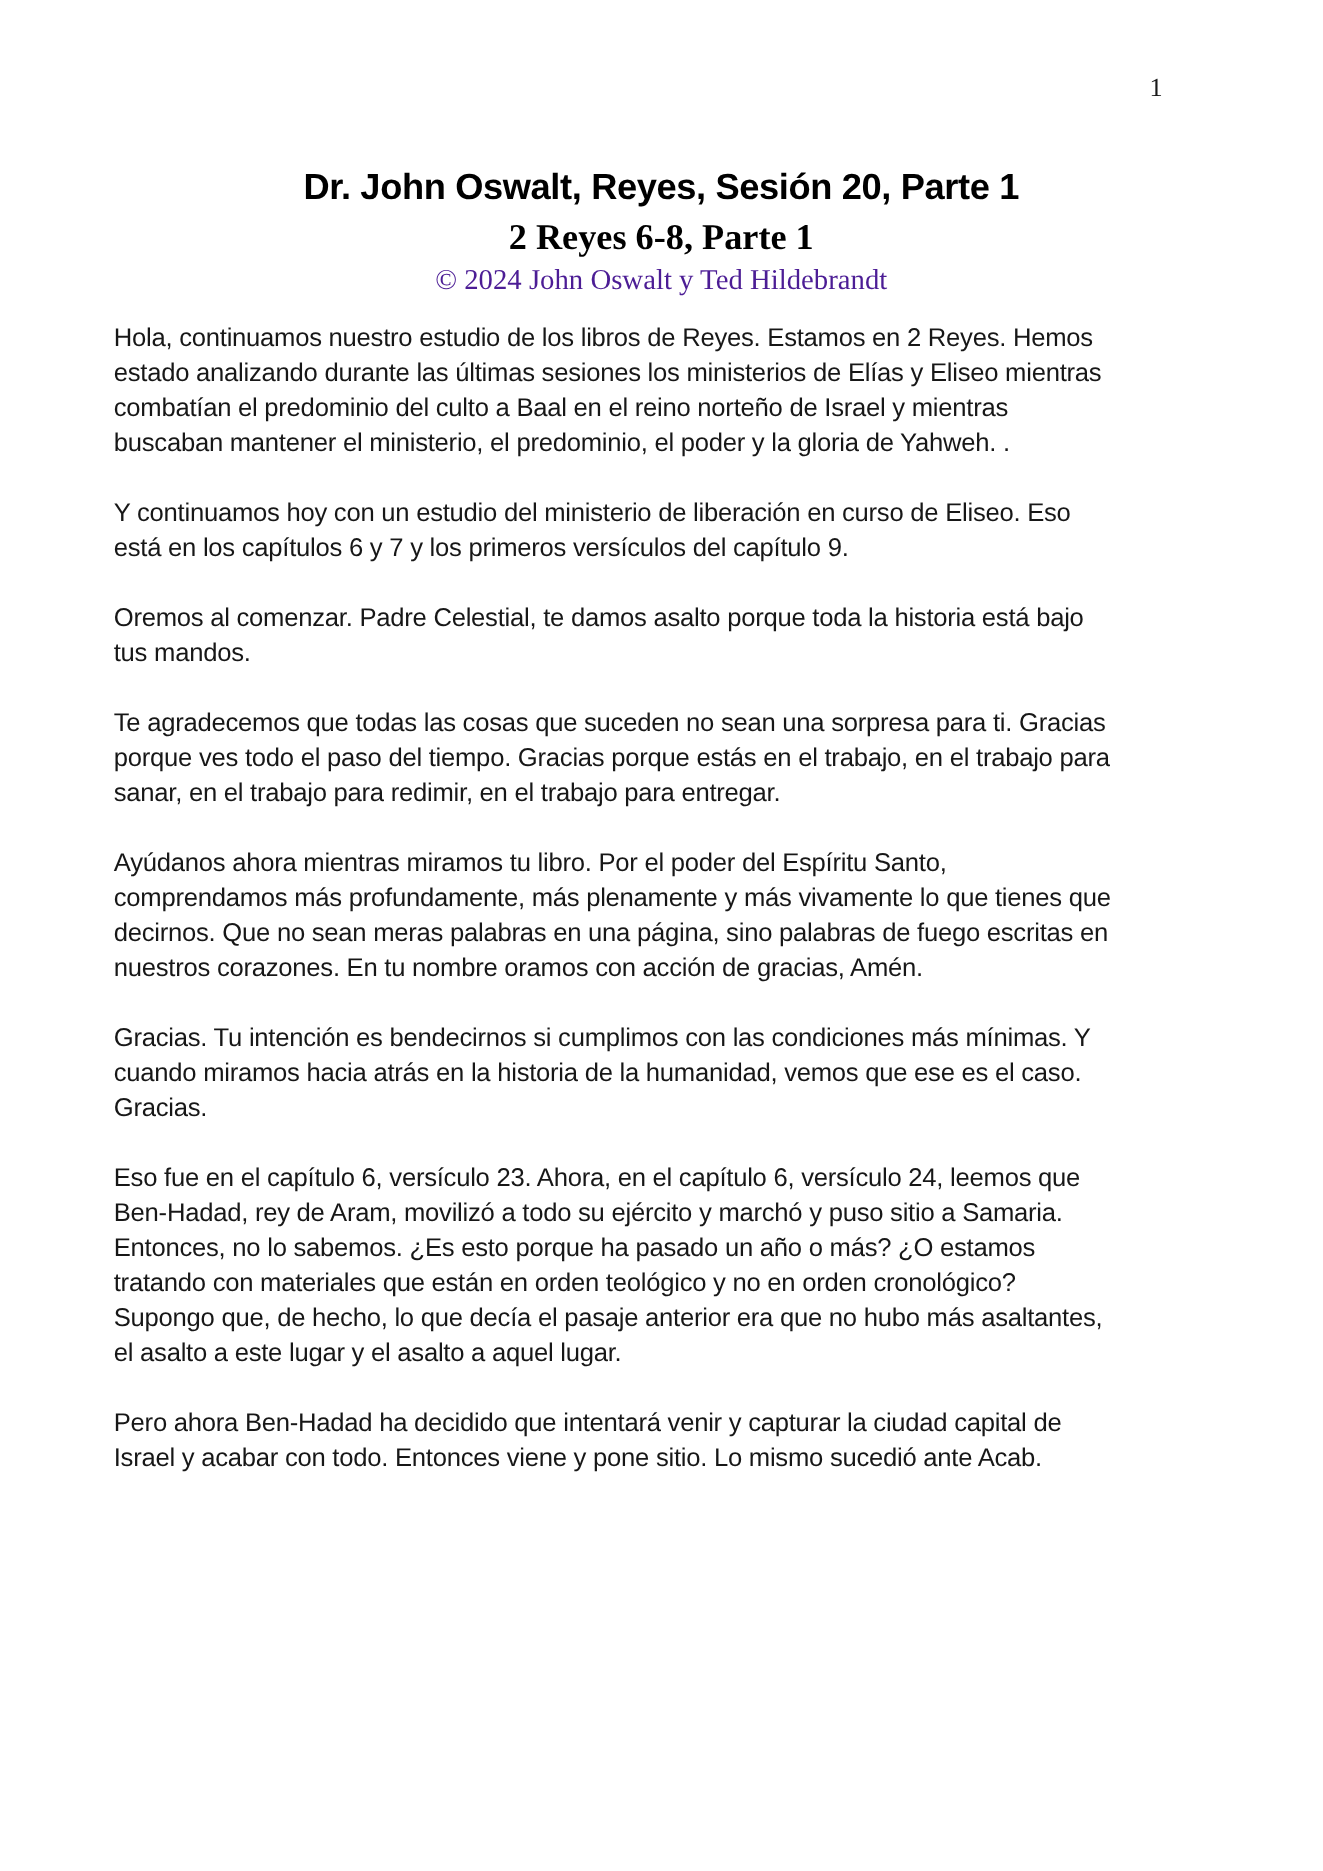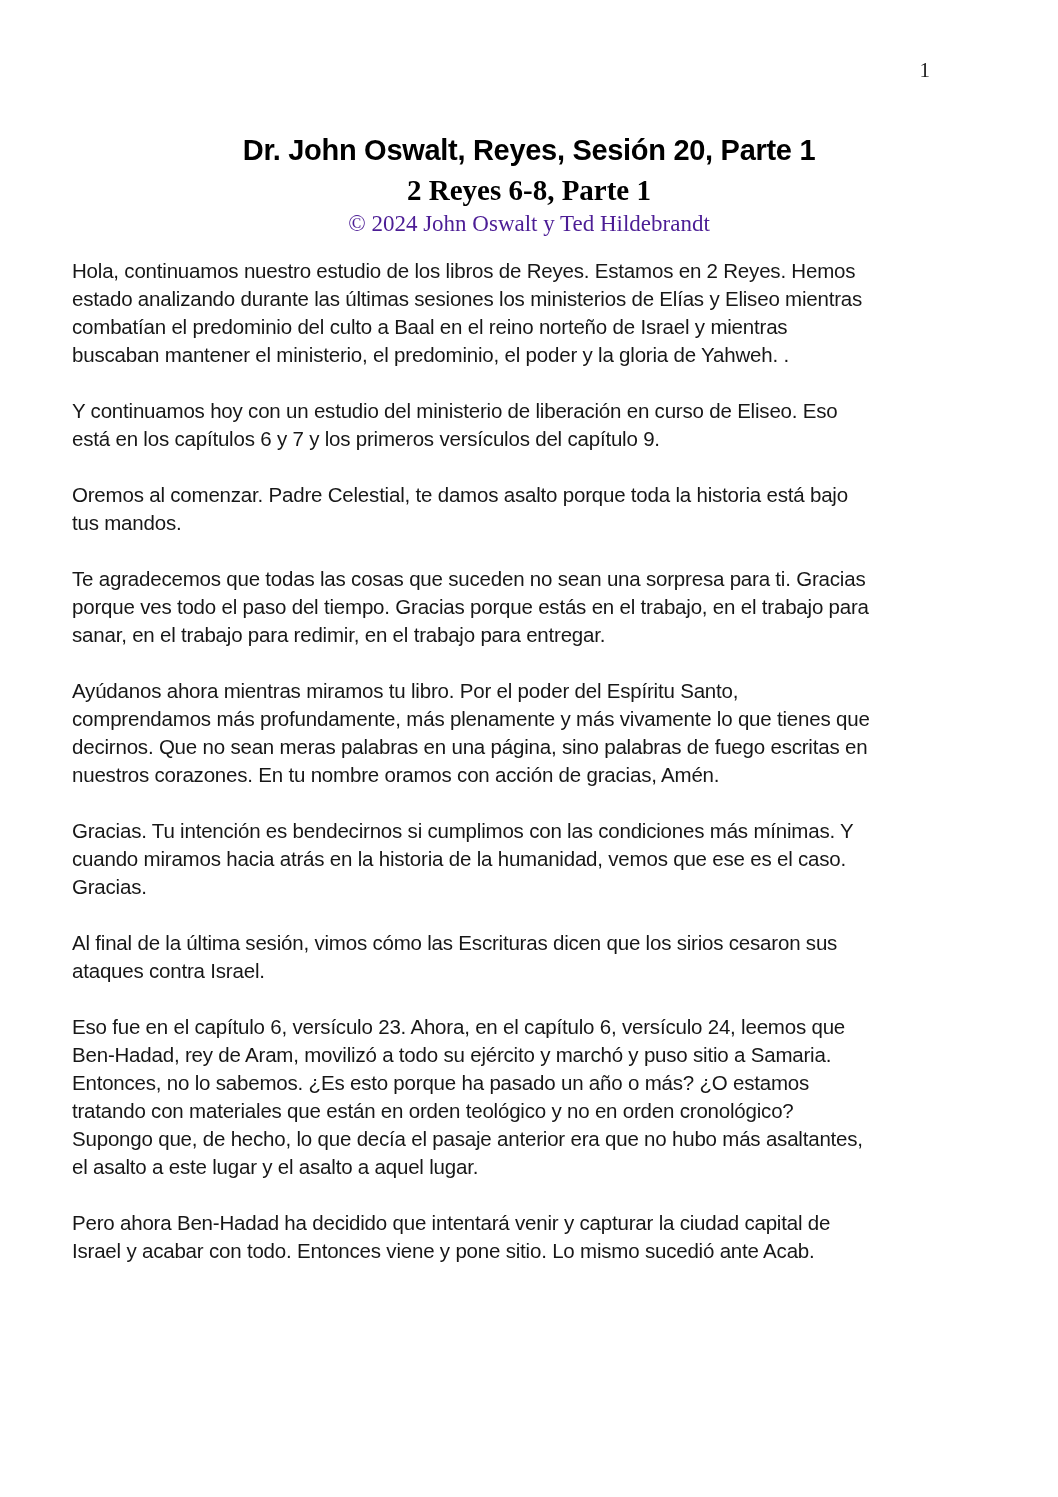--- a/index.html
+++ b/index.html
@@ -46,21 +46,21 @@
     color: #000000;
   }
   .copyright {
     font-family: "Liberation Serif", serif;
     font-size: 23px;
     line-height: 26px;
     color: #4c1d95;
   }
   .body-text {
     margin-top: 20px;
-    padding-left: 72px;
+    padding-left: 91px;
     width: 804px;
     font-family: "Liberation Sans", sans-serif;
     font-size: 20.5px;
     line-height: 28px;
     letter-spacing: -0.2px;
     color: #171717;
     text-align: left;
   }
   .body-text p {
     margin: 0 0 28px 0;
@@ -80,18 +80,17 @@
     <div class="copyright">© 2024 John Oswalt y Ted Hildebrandt</div>
   </div>
 
   <div class="body-text">
     <p>Hola, continuamos nuestro estudio de los libros de Reyes. Estamos en 2 Reyes. Hemos estado analizando durante las últimas sesiones los ministerios de Elías y Eliseo mientras combatían el predominio del culto a Baal en el reino norteño de Israel y mientras buscaban mantener el ministerio, el predominio, el poder y la gloria de Yahweh. .</p>
     <p>Y continuamos hoy con un estudio del ministerio de liberación en curso de Eliseo. Eso está en los capítulos 6 y 7 y los primeros versículos del capítulo 9.</p>
     <p>Oremos al comenzar. Padre Celestial, te damos asalto porque toda la historia está bajo tus mandos.</p>
     <p>Te agradecemos que todas las cosas que suceden no sean una sorpresa para ti. Gracias porque ves todo el paso del tiempo. Gracias porque estás en el trabajo, en el trabajo para sanar, en el trabajo para redimir, en el trabajo para entregar.</p>
     <p>Ayúdanos ahora mientras miramos tu libro. Por el poder del Espíritu Santo, comprendamos más profundamente, más plenamente y más vivamente lo que tienes que decirnos. Que no sean meras palabras en una página, sino palabras de fuego escritas en nuestros corazones. En tu nombre oramos con acción de gracias, Amén.</p>
     <p>Gracias. Tu intención es bendecirnos si cumplimos con las condiciones más mínimas. Y cuando miramos hacia atrás en la historia de la humanidad, vemos que ese es el caso. Gracias.</p>
-    <p>Al final de la última sesión, vimos cómo las Escrituras dicen que los sirios cesaron sus ataques contra Israel.</p>
     <p>Eso fue en el capítulo 6, versículo 23. Ahora, en el capítulo 6, versículo 24, leemos que Ben-Hadad, rey de Aram, movilizó a todo su ejército y marchó y puso sitio a Samaria. Entonces, no lo sabemos. ¿Es esto porque ha pasado un año o más? ¿O estamos tratando con materiales que están en orden teológico y no en orden cronológico? Supongo que, de hecho, lo que decía el pasaje anterior era que no hubo más asaltantes, el asalto a este lugar y el asalto a aquel lugar.</p>
     <p>Pero ahora Ben-Hadad ha decidido que intentará venir y capturar la ciudad capital de Israel y acabar con todo. Entonces viene y pone sitio. Lo mismo sucedió ante Acab.</p>
   </div>
 
 </div>
 
 </body></html>

